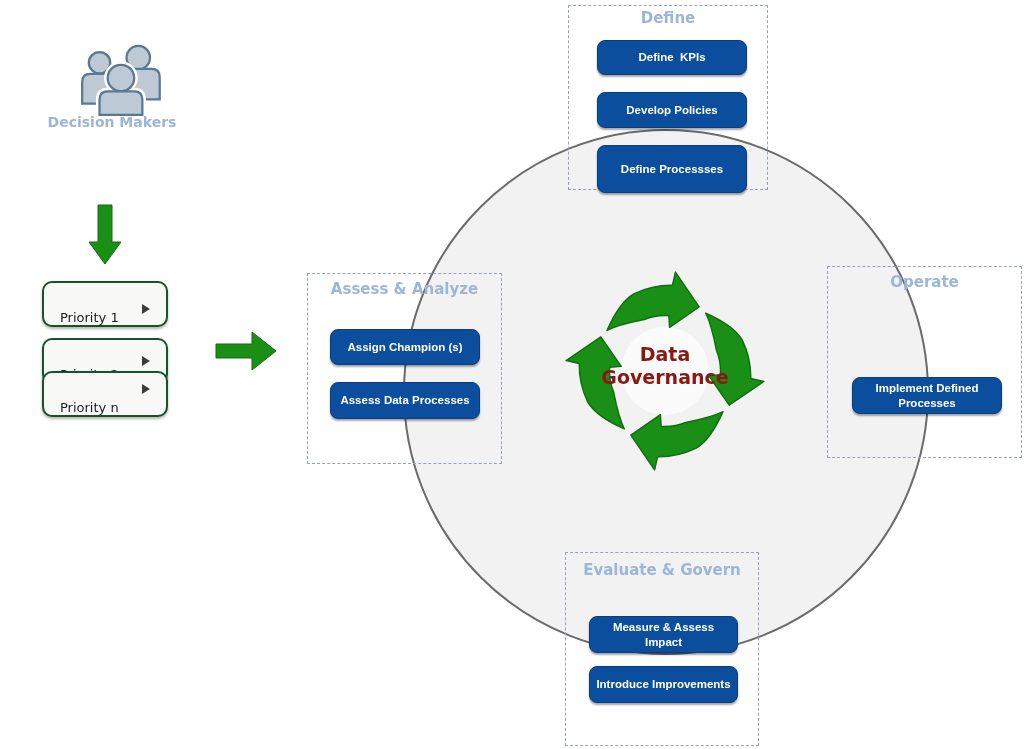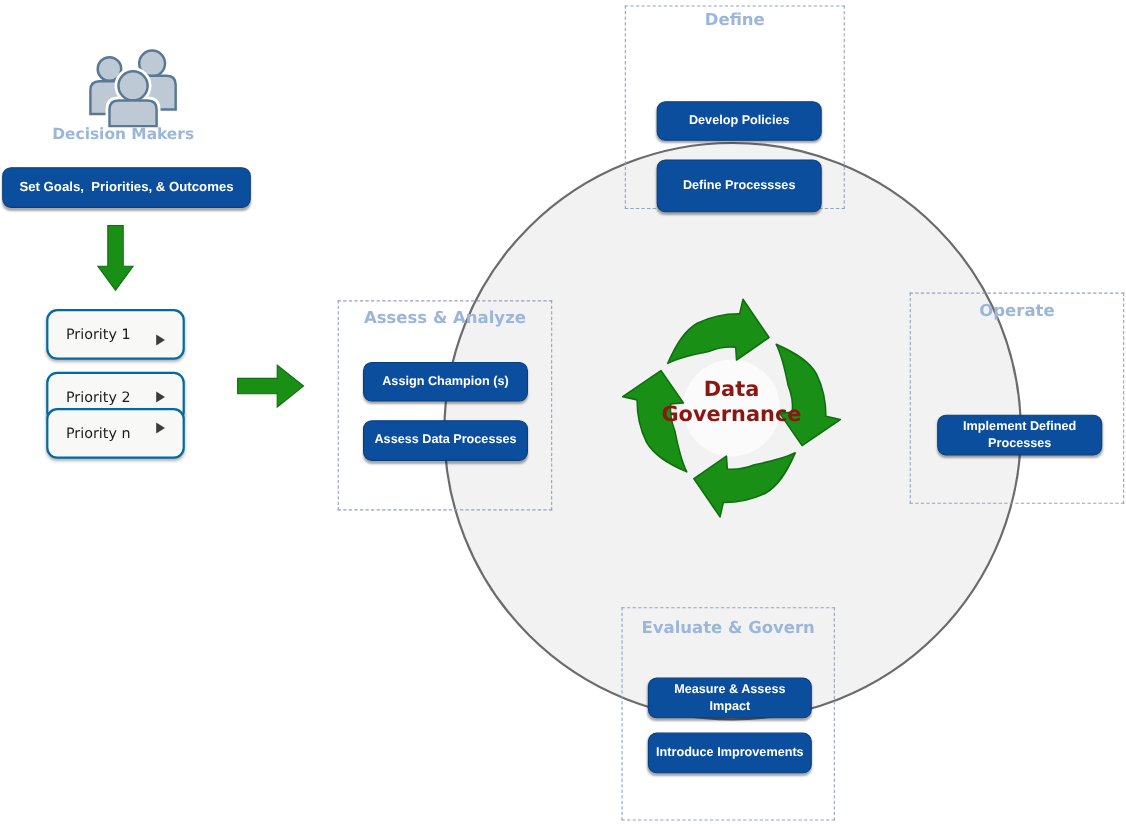--- a/index.html
+++ b/index.html
@@ -71,25 +71,25 @@
     font-size: 14px;
     z-index: 4;
   }
 
   
   .priority-item {
     position: absolute;
     left: 42px;
     width: 126px; height: 46px;
     background: #f8f8f7;
-    border: 2px solid #0369a1;
+    border: 2px solid #14532d;
     border-radius: 10px;
     box-shadow: 0 2px 3px rgba(0,0,0,0.3);
     display: flex;
-    align-items: center;
+    align-items: flex-end;
     z-index: 4;
   }
   .priority-label {
     margin-left: 16px;
     font-size: 13px;
     color: #1c1c1c;
   }
   .tri-icon {
     position: absolute;
     right: 16px;
@@ -135,23 +135,20 @@
         <path d="M 26,77 L 26,62 Q 26,54 34,54 L 60,54 Q 68,54 68,62 L 68,77 Z"></path>
       </g>
 
       <circle cx="47" cy="41" r="13"></circle>
       <path d="M 26,77 L 26,62 Q 26,54 34,54 L 60,54 Q 68,54 68,62 L 68,77 Z"></path>
     </g>
   </svg>
 
   <div class="abs dm-label">Decision Makers</div>
 
-  <div class="blue-btn big" style="left:2px; top:152px; width:226px; height:37px;">
-    <span>Set Goals,  Priorities, &amp; Outcomes</span>
-  </div>
 
   <svg class="abs z4" style="left:85px; top:203px;" width="40" height="64" viewBox="0 0 40 64">
     <polygon points="13,2 27,2 27,39 36,39 20,61 4,39 13,39" fill="#1a8f15" stroke="#116d11" stroke-width="1"></polygon>
   </svg>
 
   <div>
     <div class="priority-item" style="top:281px;">
       <span class="priority-label">Priority 1</span>
       <span class="tri-icon" style="top:21px;"></span>
     </div>
@@ -179,20 +176,23 @@
     </g>
   </svg>
 
   <div class="abs dg-label">
     <div>Data</div>
     <div>Governance</div>
   </div>
 
   <div class="abs phase-box" style="left:568px; top:5px; width:200px; height:185px;"></div>
   <div class="phase-title" style="left:568px; width:200px; top:9px;">Define</div>
+  <div class="blue-btn" style="left:597px; top:40px; width:150px; height:35px;">
+    <span>Define  KPIs</span>
+  </div>
   <div class="blue-btn" style="left:597px; top:92px; width:150px; height:36px;text-align:center;">
     <span>Develop Policies</span>
   </div>
   <div class="blue-btn" style="left:597px; top:145px; width:150px; height:48px;">
     <span>Define Processses</span>
   </div>
 
   <div class="abs phase-box" style="left:307px; top:273px; width:195px; height:191px;"></div>
   <div class="phase-title" style="left:307px; width:195px; top:280px;">Assess &amp; Analyze</div>
   <div class="blue-btn" style="left:330px; top:329px; width:150px; height:36px;">

